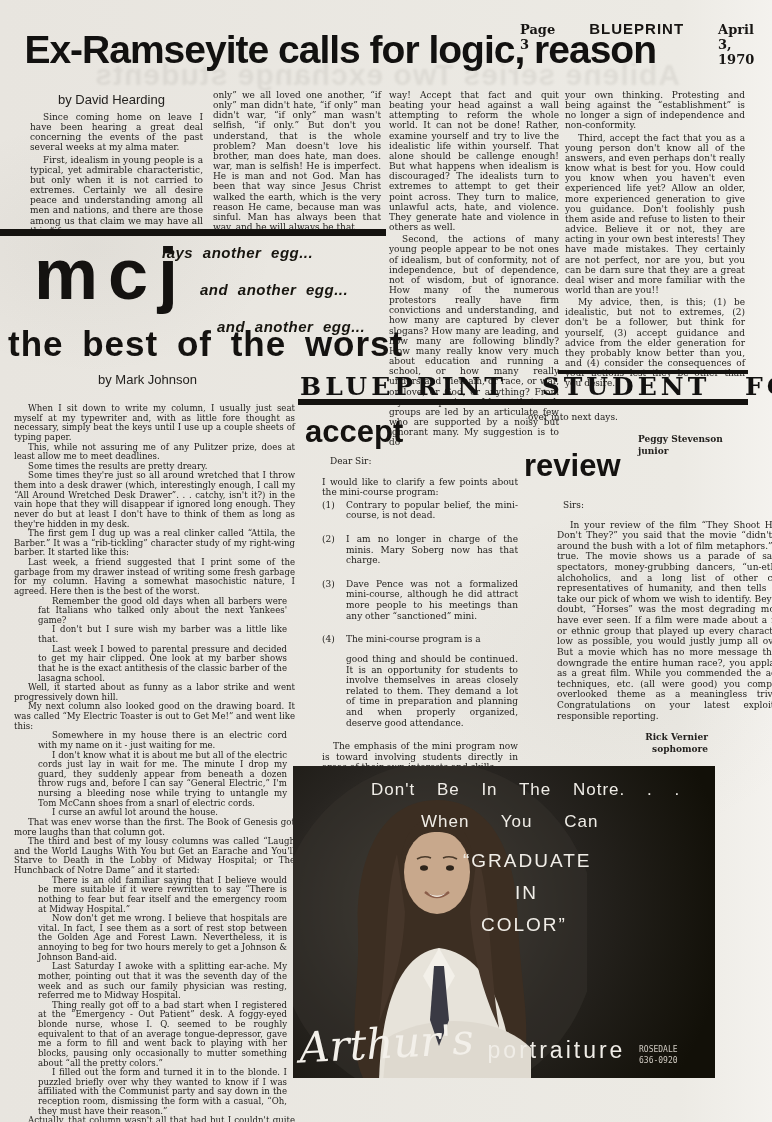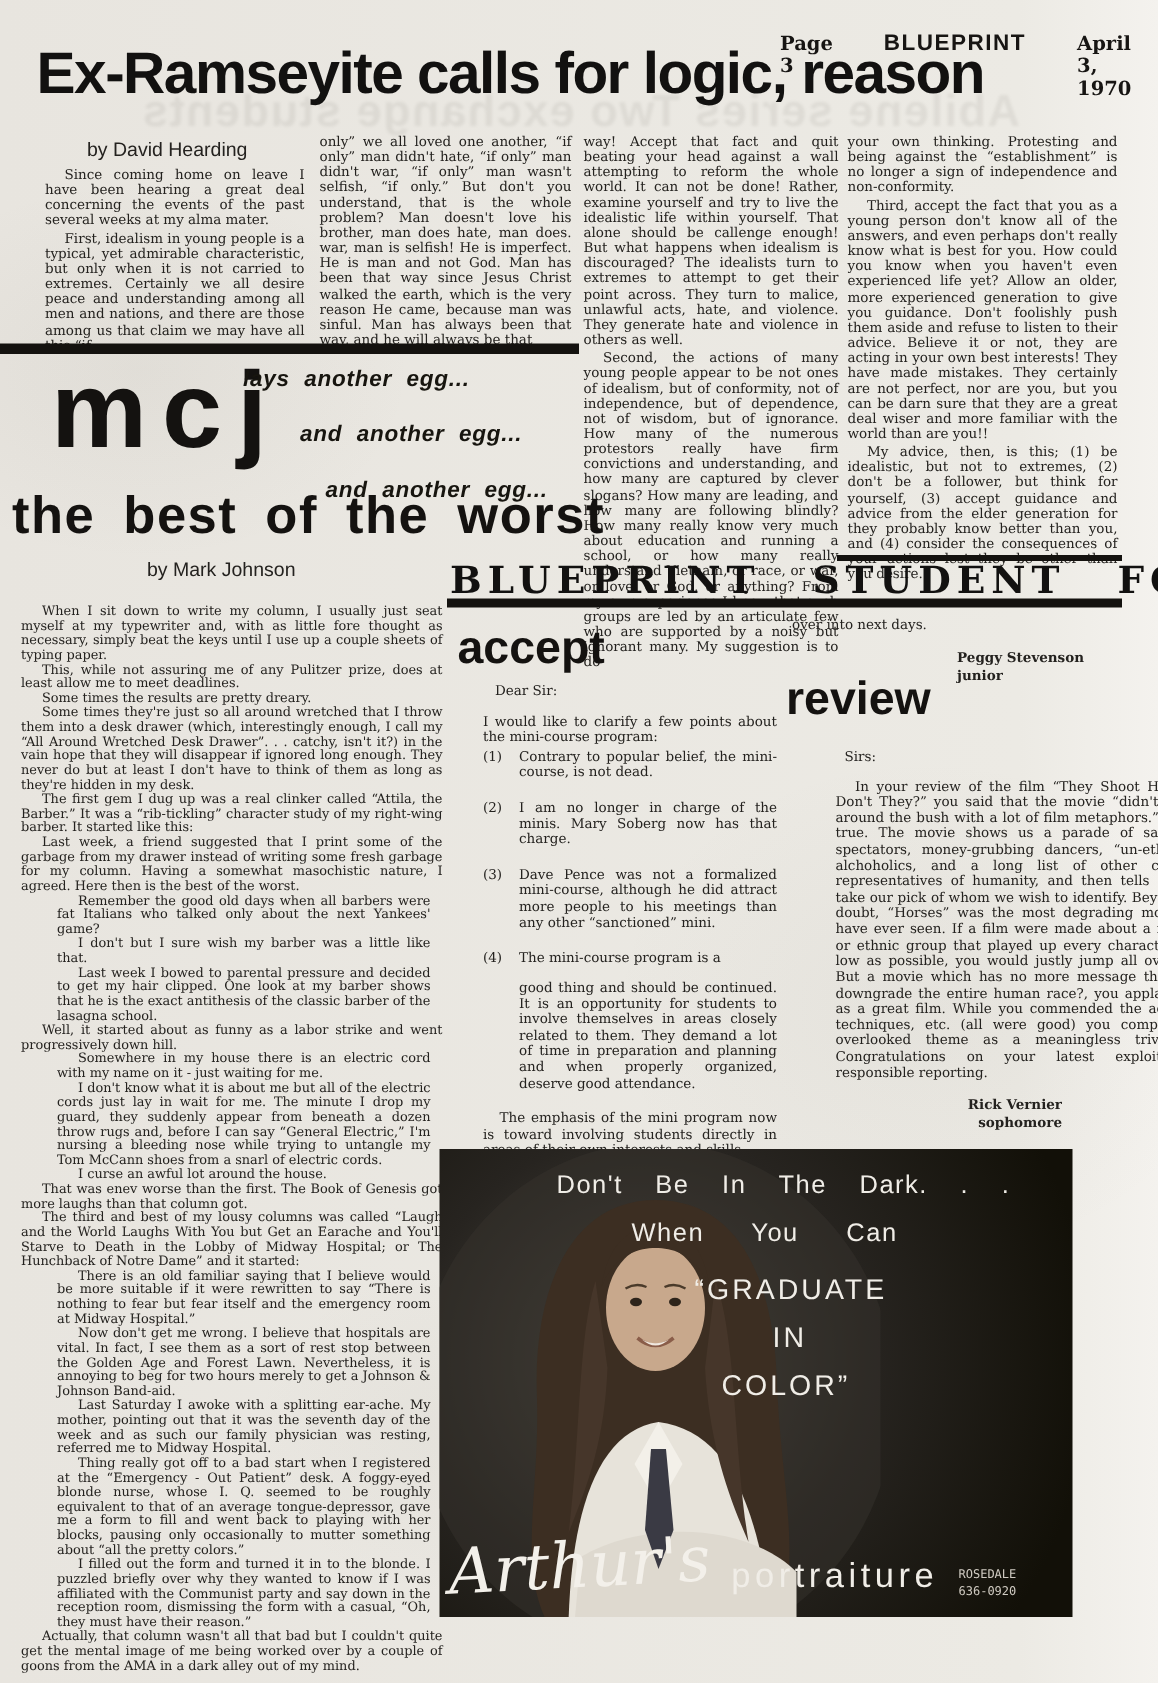--- a/index.html
+++ b/index.html
@@ -137,20 +137,21 @@
     <p>When I sit down to write my column, I usually just seat myself at my typewriter and, with as little fore thought as necessary, simply beat the keys until I use up a couple sheets of typing paper.</p>
     <p>This, while not assuring me of any Pulitzer prize, does at least allow me to meet deadlines.</p>
     <p>Some times the results are pretty dreary.</p>
     <p>Some times they're just so all around wretched that I throw them into a desk drawer (which, interestingly enough, I call my “All Around Wretched Desk Drawer”. . . catchy, isn't it?) in the vain hope that they will disappear if ignored long enough. They never do but at least I don't have to think of them as long as they're hidden in my desk.</p>
     <p>The first gem I dug up was a real clinker called “Attila, the Barber.” It was a “rib-tickling” character study of my right-wing barber. It started like this:</p>
     <p>Last week, a friend suggested that I print some of the garbage from my drawer instead of writing some fresh garbage for my column. Having a somewhat masochistic nature, I agreed. Here then is the best of the worst.</p>
     <p class="q">Remember the good old days when all barbers were fat Italians who talked only about the next Yankees' game?</p>
     <p class="q">I don't but I sure wish my barber was a little like that.</p>
     <p class="q">Last week I bowed to parental pressure and decided to get my hair clipped. One look at my barber shows that he is the exact antithesis of the classic barber of the lasagna school.</p>
     <p>Well, it started about as funny as a labor strike and went progressively down hill.</p>
+    <p>My next column also looked good on the drawing board. It was called “My Electric Toaster is out to Get Me!” and went like this:</p>
     <p class="q">Somewhere in my house there is an electric cord with my name on it - just waiting for me.</p>
     <p class="q">I don't know what it is about me but all of the electric cords just lay in wait for me. The minute I drop my guard, they suddenly appear from beneath a dozen throw rugs and, before I can say “General Electric,” I'm nursing a bleeding nose while trying to untangle my Tom McCann shoes from a snarl of electric cords.</p>
     <p class="q">I curse an awful lot around the house.</p>
     <p>That was enev worse than the first. The Book of Genesis got more laughs than that column got.</p>
     <p>The third and best of my lousy columns was called “Laugh and the World Laughs With You but Get an Earache and You'll Starve to Death in the Lobby of Midway Hospital; or The Hunchback of Notre Dame” and it started:</p>
     <p class="q">There is an old familiar saying that I believe would be more suitable if it were rewritten to say “There is nothing to fear but fear itself and the emergency room at Midway Hospital.”</p>
     <p class="q">Now don't get me wrong. I believe that hospitals are vital. In fact, I see them as a sort of rest stop between the Golden Age and Forest Lawn. Nevertheless, it is annoying to beg for two hours merely to get a Johnson &amp; Johnson Band-aid.</p>
     <p class="q">Last Saturday I awoke with a splitting ear-ache. My mother, pointing out that it was the seventh day of the week and as such our family physician was resting, referred me to Midway Hospital.</p>
     <p class="q">Thing really got off to a bad start when I registered at the “Emergency - Out Patient” desk. A foggy-eyed blonde nurse, whose I. Q. seemed to be roughly equivalent to that of an average tongue-depressor, gave me a form to fill and went back to playing with her blocks, pausing only occasionally to mutter something about “all the pretty colors.”</p>
     <p class="q">I filled out the form and turned it in to the blonde. I puzzled briefly over why they wanted to know if I was affiliated with the Communist party and say down in the reception room, dismissing the form with a casual, “Oh, they must have their reason.”</p>
@@ -218,21 +219,21 @@
       <path d="M114,96 C118,66 134,56 150,55 C167,56 182,66 186,96 C178,76 164,70 150,70 C136,70 121,77 114,96 Z" fill="#3c2e22"></path>
       <ellipse cx="137" cy="106" rx="4" ry="2.8" fill="#2d241b"></ellipse>
       <ellipse cx="163" cy="106" rx="4" ry="2.8" fill="#2d241b"></ellipse>
       <path d="M130,97 Q137,93 144,96" stroke="#4a3a2a" stroke-width="1.6" fill="none"></path>
       <path d="M156,96 Q163,93 170,97" stroke="#4a3a2a" stroke-width="1.6" fill="none"></path>
       <path d="M138,130 Q150,140 162,130" stroke="#8a5d49" stroke-width="2.4" fill="none"></path>
       <path d="M141,131 Q150,136 159,131 Q150,139 141,131 Z" fill="#f0e8df"></path>
       <path d="M110,92 C98,130 100,200 92,260 C104,230 116,200 118,150 Z" fill="#46362a"></path>
       <path d="M190,92 C204,130 202,204 212,266 C198,234 186,200 183,150 Z" fill="#46362a"></path>
     </svg>
-    <div class="adline ad-l1">Don't Be In The Dark. . .</div>
+    <div class="adline ad-l1">Don't Be In The Notre. . .</div>
     <div class="adline ad-l2">When You Can</div>
     <div class="adline ad-l3">“GRADUATE</div>
     <div class="adline ad-l4">IN</div>
     <div class="adline ad-l5">COLOR”</div>
     <div class="adline ad-phone">
       <div>ROSEDALE</div>
       <div>636-0920</div>
     </div>
     <div class="ad-studio">
       <span class="ad-script">Arthur's</span>

